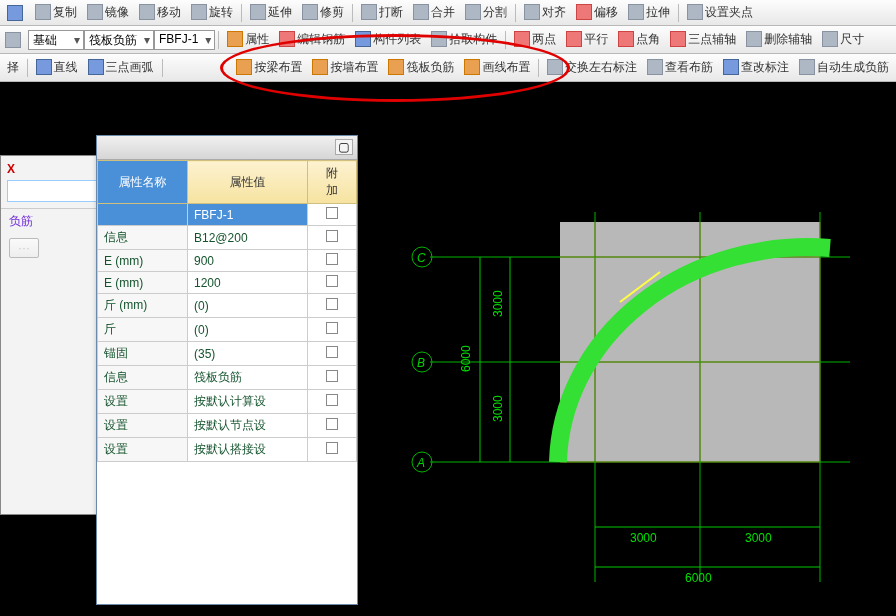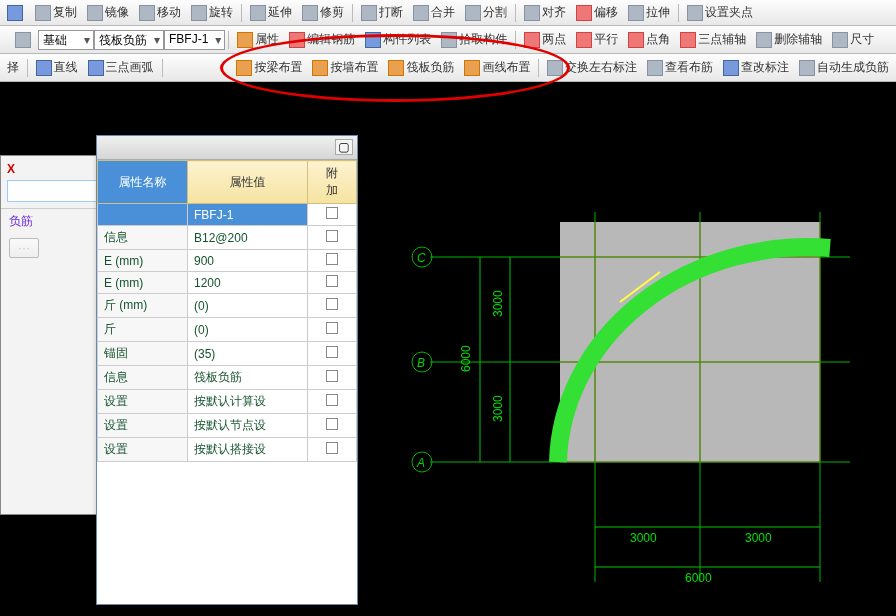--- a/index.html
+++ b/index.html
@@ -1,19 +1,19 @@
 <!DOCTYPE html>
 <html><head>
 <meta charset="utf-8">
 <style>
   * { margin:0; padding:0; box-sizing:border-box; font-family:"Microsoft YaHei",SimSun,Arial,sans-serif; font-size:12px; }
   body { background:#000; width:896px; height:616px; position:relative; overflow:hidden; }
   .toolbar { background:linear-gradient(#fdfdfd,#e8e8e8); border-bottom:1px solid #b8b8b8; display:flex; align-items:center; height:26px; padding:0 2px; position:relative; z-index:5; }
-  .toolbar2 { background:linear-gradient(#fdfdfd,#e8e8e8); border-bottom:1px solid #b8b8b8; display:flex; align-items:center; height:28px; padding:0 10px; position:relative; z-index:5; }
-  .tbtn { display:inline-flex; align-items:center; padding:2px 4px; margin:12px 1px; color:#333; cursor:pointer; white-space:nowrap; }
+  .toolbar2 { background:linear-gradient(#fdfdfd,#e8e8e8); border-bottom:1px solid #b8b8b8; display:flex; align-items:center; height:28px; padding:0 0; position:relative; z-index:5; }
+  .tbtn { display:inline-flex; padding:2px 4px; margin:12px 1px; color:#333; cursor:pointer; white-space:nowrap; }
   .sep { width:1px; height:18px; background:#bbb; margin:0 3px; }
   .ico { width:16px; height:16px; margin-right:2px; display:inline-block; background:#aeb7c4; border:1px solid #8892a0; }
   .ico.red { background:#e77; border-color:#c44; }
   .ico.blue { background:#79d; border-color:#469; }
   .ico.orange { background:#e9a050; border-color:#c70; }
   .dropdown { background:#fff; border:1px solid #999; height:20px; padding:1px 16px 1px 4px; position:relative; min-width:56px; }
   .dropdown::after { content:"▾"; position:absolute; right:3px; top:2px; color:#555; }
   .toolbar3 { background:linear-gradient(#fdfdfd,#e8e8e8); border-bottom:1px solid #b8b8b8; display:flex; align-items:center; height:28px; padding:0 2px; position:relative; z-index:5; }
 
   .red-oval { position:absolute; left:220px; top:34px; width:350px; height:68px; border:3px solid #e00000; border-radius:50%; z-index:20; pointer-events:none; }

